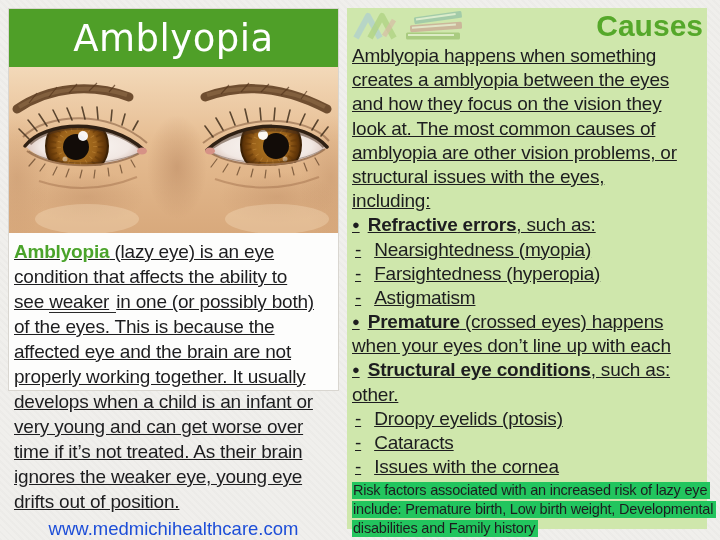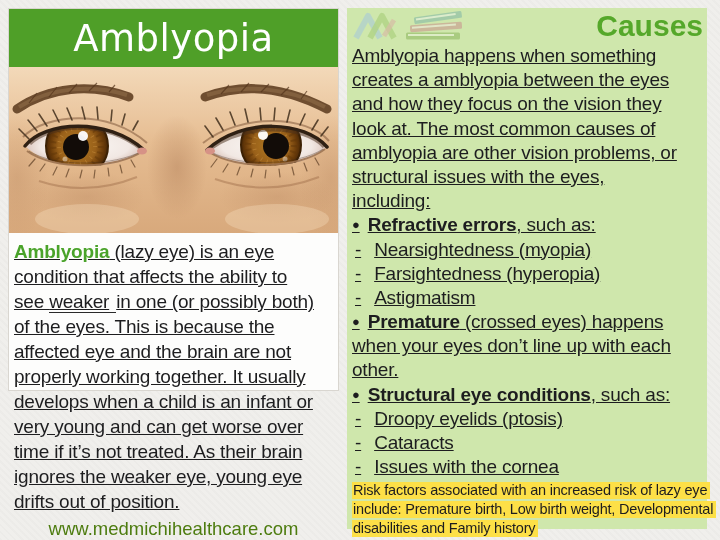--- a/index.html
+++ b/index.html
@@ -22,42 +22,42 @@
     font-size:37px;color:#ffffff;letter-spacing:0.5px;
   }
   .eyes-svg{display:block;width:329px;height:166px;}
   .desc{margin:6px 0 6px 0;padding:0 4px 0 5px;text-decoration:underline;}
   .lp-line{
     font-size:19px;line-height:25px;height:25px;white-space:nowrap;letter-spacing:-0.2px;
   }
   .kw{color:#4aa32a;font-weight:bold;}
   .u{border-bottom:1.6px solid #2a2a2a;padding-right:7px;}
   .site{
-    margin-top:1px;text-align:center;font-size:18.5px;line-height:17px;color:#4d7c0f;
+    margin-top:1px;text-align:center;font-size:18.5px;line-height:17px;color:#1d4ed8;
   }
   .right-panel{
     position:absolute;left:347px;top:8px;width:360px;height:521px;
     background:#cfe7ac;box-sizing:border-box;padding:2px 4px 0 5px;
   }
   .causes-head{position:relative;height:34px;}
   .logo-svg{position:absolute;left:0px;top:0px;width:112px;height:32px;opacity:0.6;}
   .causes-head h2{
     margin:0;text-align:right;padding-left:58px;
     font-size:30px;line-height:32px;font-weight:bold;color:#55a82a;letter-spacing:0;
   }
   .rp-line{
     font-size:19px;line-height:24.2px;height:24.2px;white-space:nowrap;letter-spacing:-0.2px;text-decoration:underline;
   }
   .dot{font-size:13px;vertical-align:2px;margin-right:8px;}
   .l-dash .dash{margin:0 13px 0 3px;}
   .risk{margin-top:2px;}
   .risk-line{
     font-size:14.5px;line-height:19px;height:19px;white-space:nowrap;letter-spacing:-0.2px;
   }
-  .risk-line span{background:#fde047;padding:0 3px 1px 1px;}
+  .risk-line span{background:#22c55e;padding:0 3px 1px 1px;}
   b{font-weight:bold;}
 </style>
 </head>
 <body>
 
 <div class="left-panel">
   <div class="title-banner">
     <h1>Amblyopia</h1>
   </div>
 
@@ -198,22 +198,22 @@
     <div class="rp-line">including:</div>
   </div>
 
   <div>
     <div class="rp-line l-bullet"><span class="dot">●</span><b>Refractive errors</b><span>, such as:</span></div>
     <div class="rp-line l-dash"><span class="dash">-</span><span>Nearsightedness (myopia)</span></div>
     <div class="rp-line l-dash"><span class="dash">-</span><span>Farsightedness (hyperopia)</span></div>
     <div class="rp-line l-dash"><span class="dash">-</span><span>Astigmatism</span></div>
     <div class="rp-line l-bullet"><span class="dot">●</span><b>Premature</b><span> (crossed eyes) happens</span></div>
     <div class="rp-line">when your eyes don’t line up with each</div>
+    <div class="rp-line l-bullet"><span class="dot">●</span><b>Structural eye conditions</b><span>, such as:</span></div>
     <div class="rp-line">other.</div>
-    <div class="rp-line l-bullet"><span class="dot">●</span><b>Structural eye conditions</b><span>, such as:</span></div>
     <div class="rp-line l-dash"><span class="dash">-</span><span>Droopy eyelids (ptosis)</span></div>
     <div class="rp-line l-dash"><span class="dash">-</span><span>Cataracts</span></div>
     <div class="rp-line l-dash"><span class="dash">-</span><span>Issues with the cornea</span></div>
   </div>
 
   <div class="risk">
     <div class="risk-line"><span>Risk factors associated with an increased risk of lazy eye</span></div>
     <div class="risk-line"><span>include: Premature birth, Low birth weight, Developmental</span></div>
     <div class="risk-line"><span>disabilities and Family history</span></div>
   </div>

